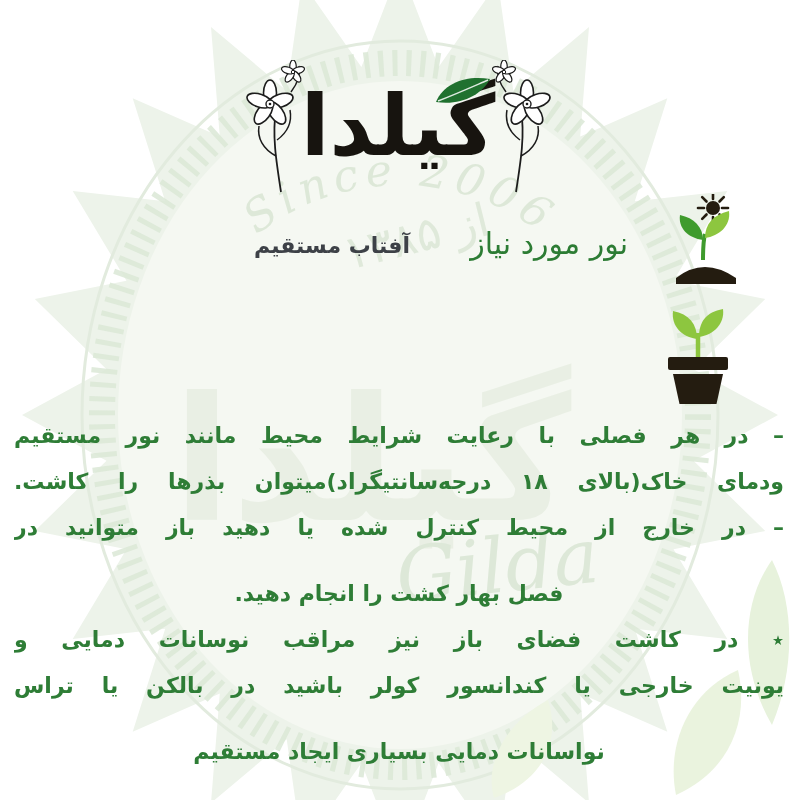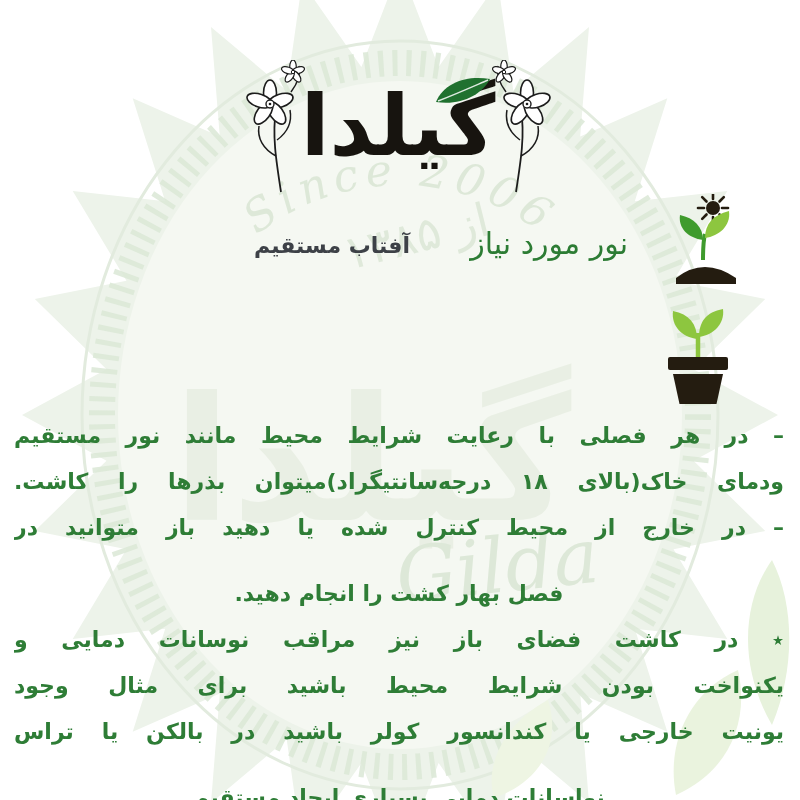--- a/index.html
+++ b/index.html
@@ -170,18 +170,17 @@
     <rect x="6" y="54" width="60" height="13" rx="2" fill="#241c10"></rect>
     <path d="M11 71 L61 71 L54.5 101 L17.5 101 Z" fill="#241c10"></path>
   </svg>
 
   <div class="paragraph">
     <div class="pline justify">– در هر فصلی با رعایت شرایط محیط مانند نور مستقیم</div>
     <div class="pline justify">ودمای خاک(بالای ۱۸ درجه‌سانتیگراد)میتوان بذرها را کاشت.</div>
     <div class="pline justify">– در خارج از محیط کنترل شده یا دهید باز متوانید در</div>
     <div class="pline center">فصل بهار کشت را انجام دهید.</div>
     <div class="pline justify">٭ در کاشت فضای باز نیز مراقب نوسانات دمایی و</div>
-    <div class="pline justify">یکنواخت بودن شرایط محیط باشید برای مثال وجود</div>
     <div class="pline justify">یونیت خارجی یا کندانسور کولر باشید در بالکن یا تراس</div>
     <div class="pline center">نواسانات دمایی بسیاری ایجاد مستقیم</div>
   </div>
 
 </div>
 
 </body></html>

